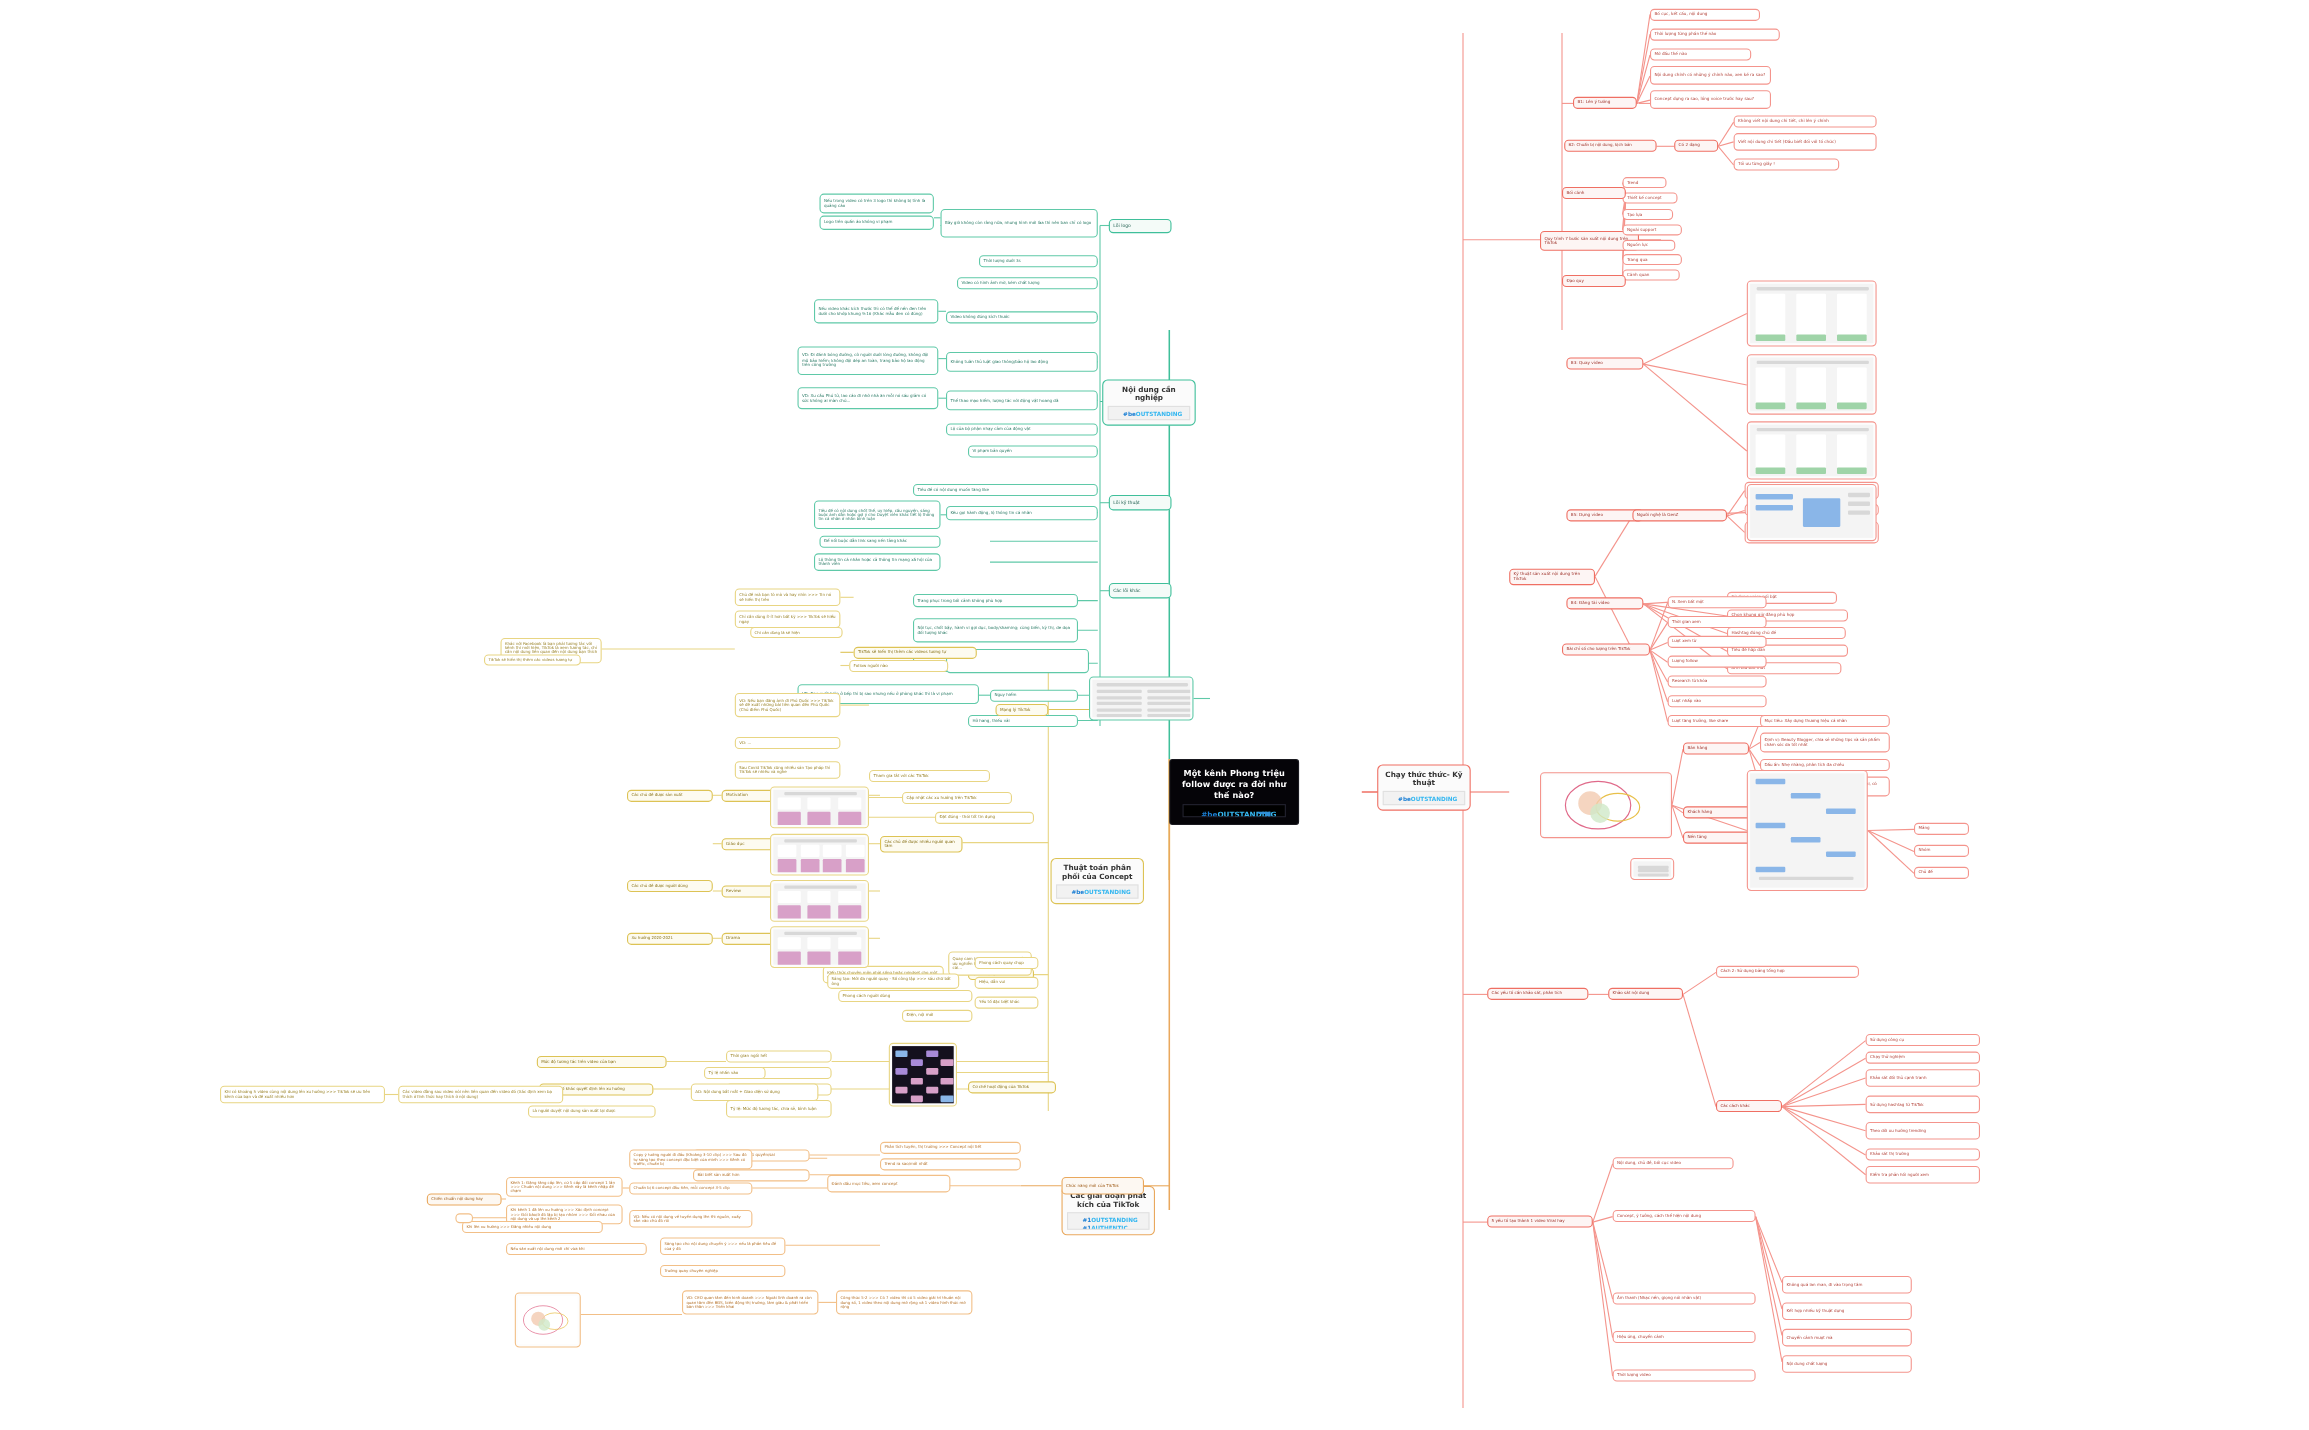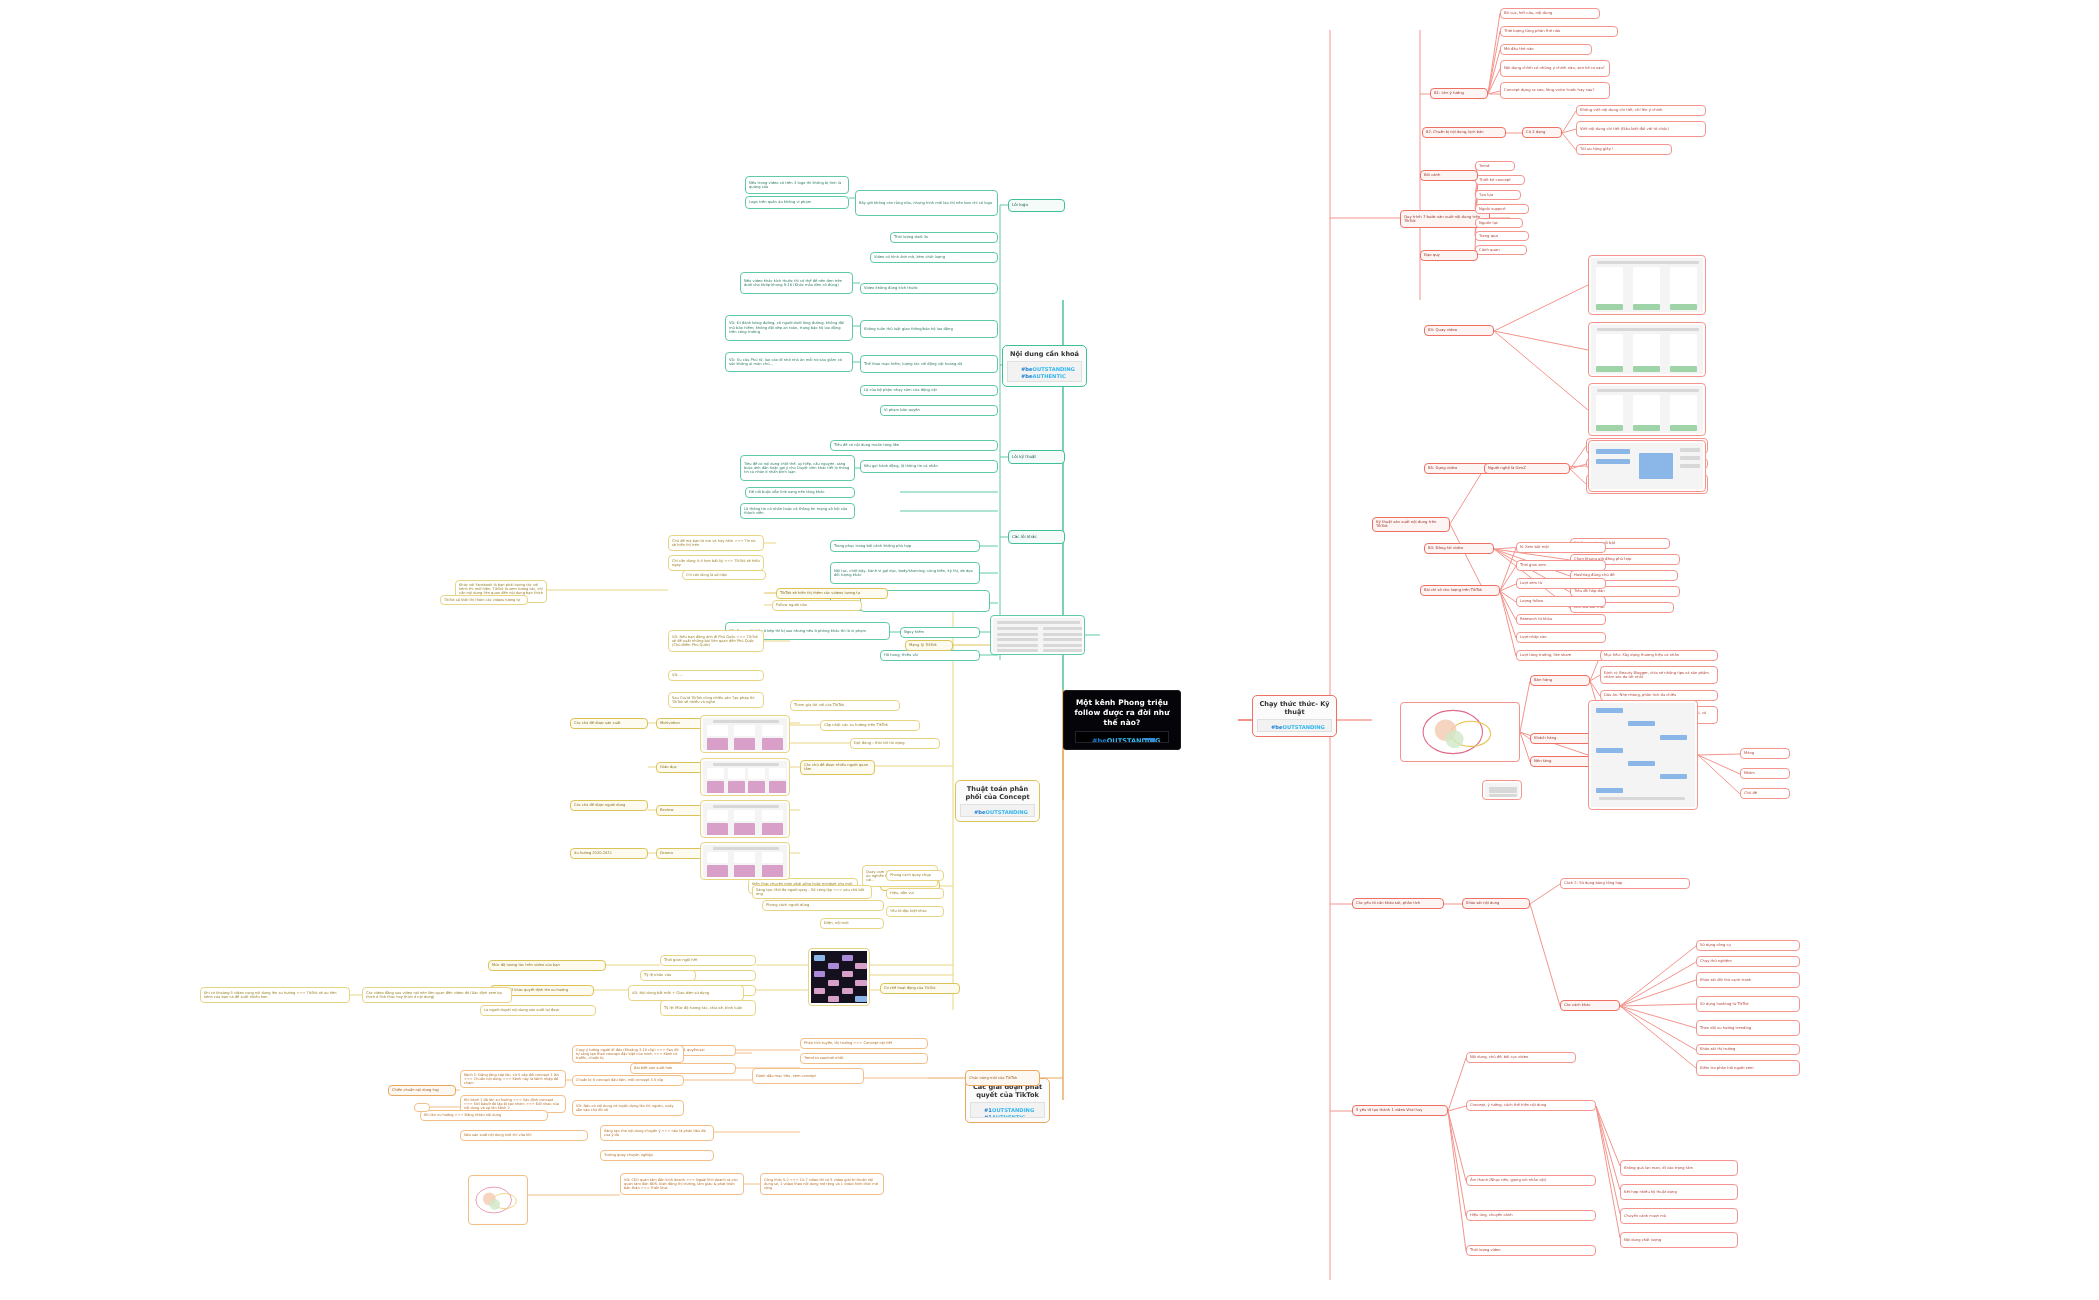--- a/index.html
+++ b/index.html
@@ -343,21 +343,21 @@
       <div class="tag t1"><span class="hsh">#be</span><span class="wrd">OUTSTANDING</span></div>
 
       <svg class="arrow" viewBox="0 0 26 24">
         <path d="M2 22 L22 4" stroke="#2f8fd8" stroke-width="2.2" fill="none"></path>
         <path d="M13 3 L23 3 L23 13" stroke="#2f8fd8" stroke-width="2.2" fill="none"></path>
       </svg>
     </div>
   </div>
 
   <div class="hub teal" style="left:1002px; top:345px; width:85px; height:42px;">
-    <div class="htitle">Nội dung cần khoá</div>
+    <div class="htitle">Nội dung cần nghiệp</div>
     <div class="himg">
       <div class="tag t1"><span class="hsh">#be</span><span class="wrd">OUTSTANDING</span></div>
       <div class="tag t2"><span class="hsh">#be</span><span class="wrd">AUTHENTIC</span></div>
       <div class="tag t3"><span class="hsh">#be</span><span class="wrd">UNIQUE</span></div>
     </div>
   </div>
 
   <div class="hub red" style="left:1252px; top:695px; width:85px; height:42px;">
     <div class="htitle">Chạy thức thức- Kỹ thuật</div>
     <div class="himg">
@@ -370,21 +370,21 @@
   <div class="hub yel" style="left:955px; top:780px; width:85px; height:42px;">
     <div class="htitle">Thuật toán phân phối của Concept</div>
     <div class="himg">
       <div class="tag t1"><span class="hsh">#be</span><span class="wrd">OUTSTANDING</span></div>
       <div class="tag t2"><span class="hsh">#be</span><span class="wrd">AUTHENTIC</span></div>
 
     </div>
   </div>
 
   <div class="hub org" style="left:965px; top:1078px; width:85px; height:45px;">
-    <div class="htitle">Các giai đoạn phát quyết của TikTok</div>
+    <div class="htitle">Các giai đoạn phát kích của TikTok</div>
     <div class="himg">
       <div class="tag t1"><span class="hsh">#1</span><span class="wrd">OUTSTANDING</span></div>
       <div class="tag t2"><span class="hsh">#1</span><span class="wrd">AUTHENTIC</span></div>
 
     </div>
   </div>
 
   <div id="node-layer">
       <div class="node c-teal-h" style="left: 1008px; top: 199px; width: 57px; min-height: 13px; font-size: 4.1px;">
         <span class="txt">Lỗi logo</span>

